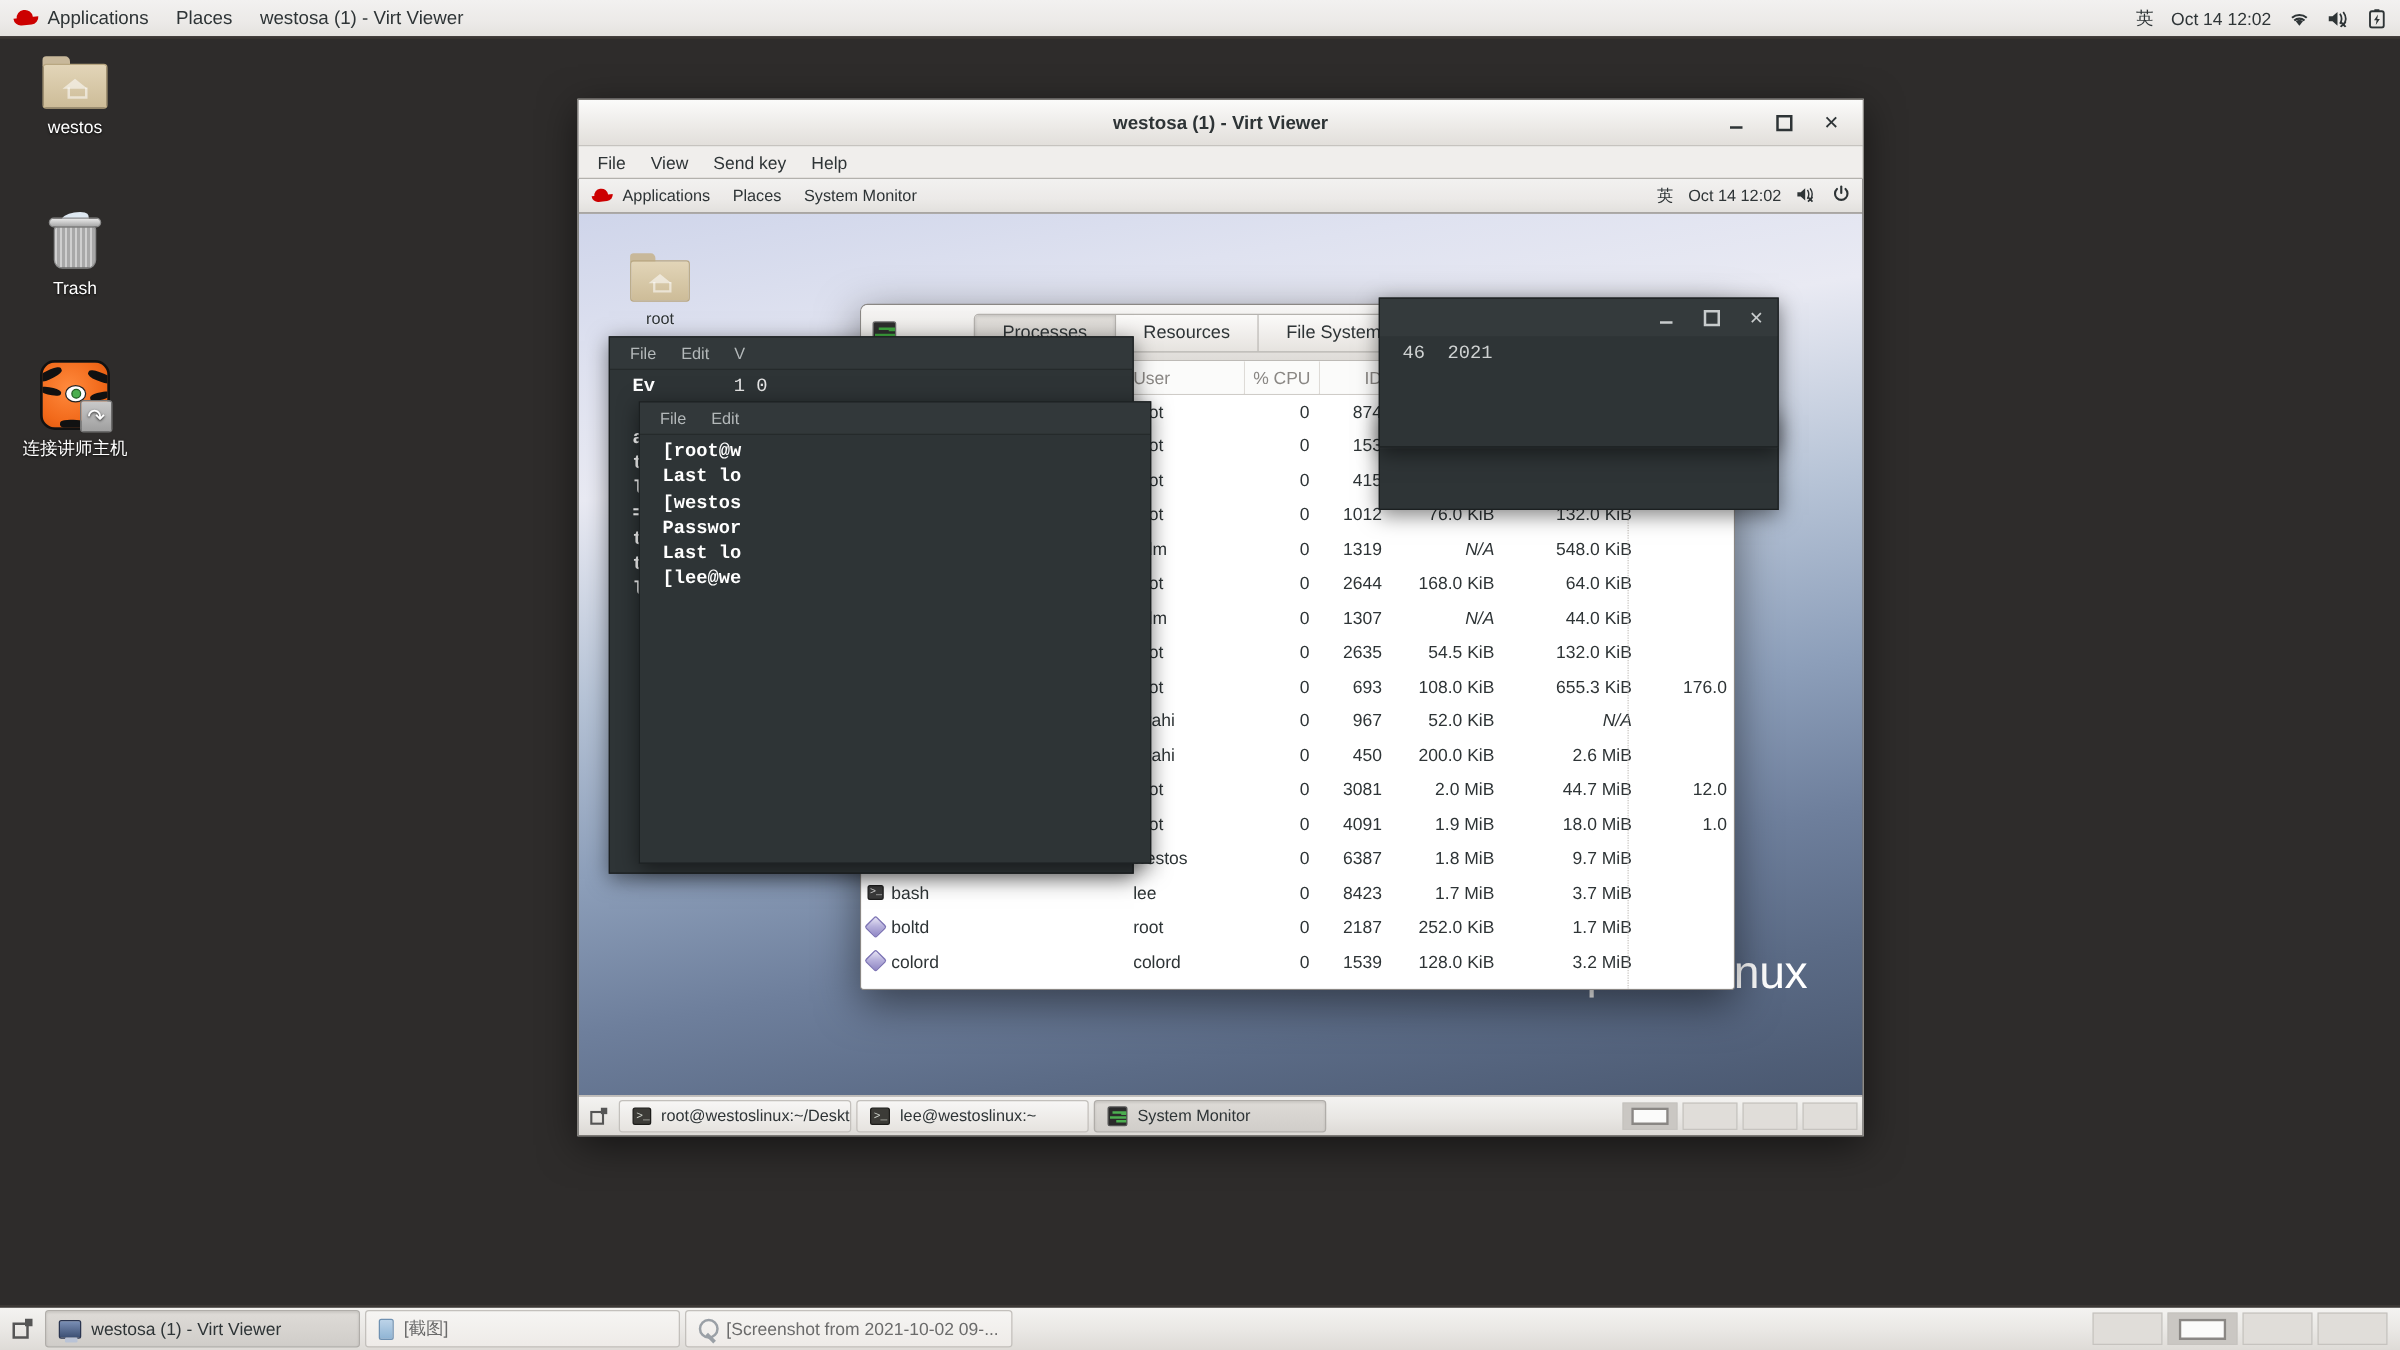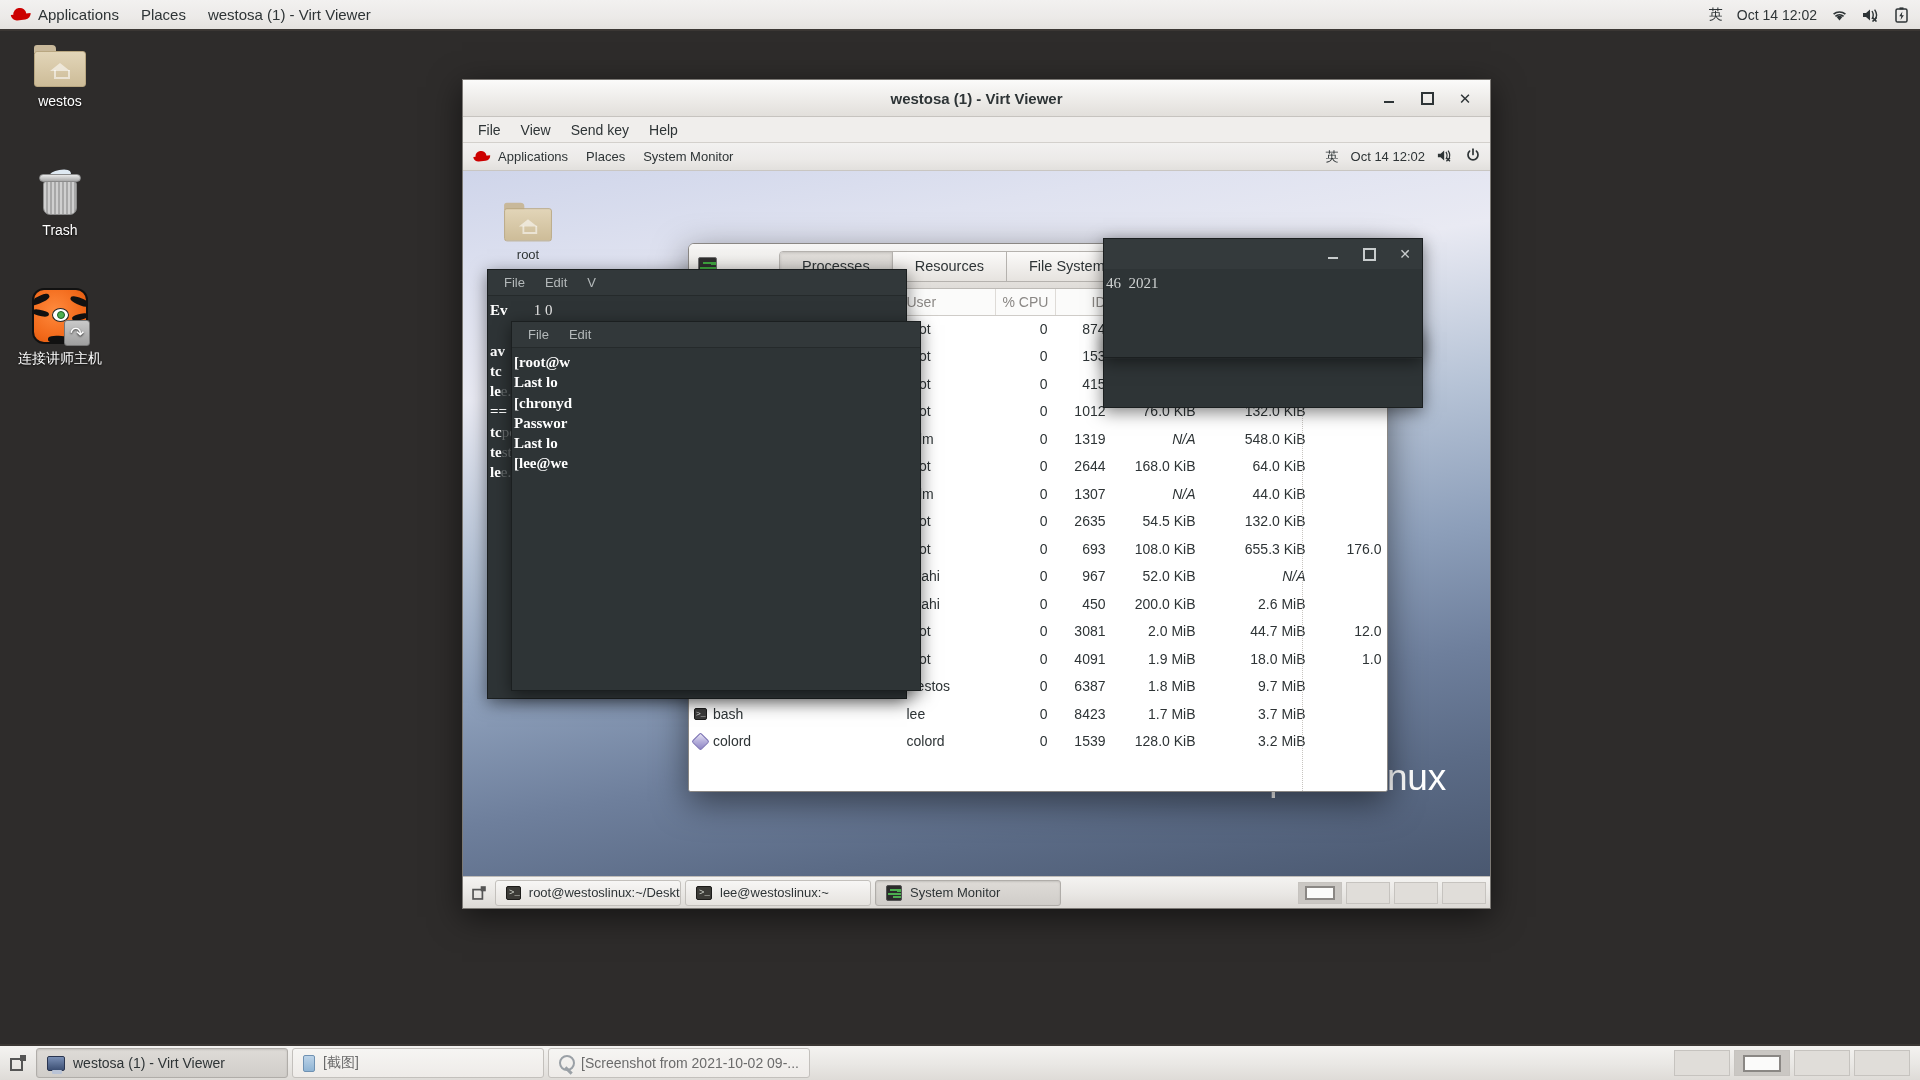--- a/index.html
+++ b/index.html
@@ -310,22 +310,22 @@
   .gt-wbtn { width:14px; height:14px; display:flex; align-items:center; justify-content:center; font-size:14px; }
   .gt-wbtn.min::after { content:""; width:10px; height:2px; background:#c8cccd; margin-top:7px; }
   .gt-wbtn.max::after { content:""; width:9px; height:9px; border:2px solid #c8cccd; }
   .gt-menubar {
     height:26px; flex:0 0 26px; background:#32383a; border-bottom:1px solid #252a2b;
     display:flex; align-items:center; gap:4px; padding-left:8px;
     font-size:13px; color:#b4b9ba;
   }
   .gt-menubar .mi { padding: 1px 8px; }
   .gt-body {
-    flex:1 1 auto; padding: 4px 2px; overflow:hidden;
-    font-family:Liberation Serif, serif; font-size:15px; line-height:1.35;
+    flex:1 1 auto; padding: 4px 18px; overflow:hidden;
+    font-family:Liberation Mono, monospace; font-size:15px; line-height:1.35;
     color:#e6e6e6; white-space:pre;
   }
   .gt-body .dim { color:#6a6f70; }
   .gt-body b { font-weight:bold; color:#ffffff; }
 
   
   #system-monitor {
     position:absolute; left:688px; top:243px; width:700px; height:549px;
     background:#ffffff;
     border:1px solid #8a8784;
@@ -593,21 +593,21 @@
 <b>le</b><span class="dim">e.x.100</span></div>
       </div>
 
       <div class="guest-term" style="left:48px; top:178px; width:410px; height:370px; z-index:5;">
         <div class="gt-menubar">
           <span class="mi">File</span>
           <span class="mi">Edit</span>
         </div>
         <div class="gt-body"><b>[root@w</b>
 <b>Last lo</b>
-<b>[chronyd</b>
+<b>[westos</b>
 <b>Passwor</b>
 <b>Last lo</b>
 <b>[lee@we</b></div>
       </div>
 
       <div class="guest-top-panel">
         <div class="gp-item">
           <span class="rh-hat" style="transform:scale(.85);"></span>
           <span>Applications</span>
         </div>
@@ -930,20 +930,34 @@
               <td class="num">0</td>
               <td class="num">8423</td>
               <td class="num">1.7 MiB</td>
               <td class="num">3.7 MiB</td>
               <td class="num"></td>
             </tr>
             <tr>
               <td class="name">
                 <span class="pname">
                   <span class="ico-diamond"></span>
+                  <span>boltd</span>
+                </span>
+              </td>
+              <td>root</td>
+              <td class="num">0</td>
+              <td class="num">2187</td>
+              <td class="num">252.0 KiB</td>
+              <td class="num">1.7 MiB</td>
+              <td class="num"></td>
+            </tr>
+            <tr>
+              <td class="name">
+                <span class="pname">
+                  <span class="ico-diamond"></span>
                   <span>colord</span>
                 </span>
               </td>
               <td>colord</td>
               <td class="num">0</td>
               <td class="num">1539</td>
               <td class="num">128.0 KiB</td>
               <td class="num">3.2 MiB</td>
               <td class="num"></td>
             </tr>

